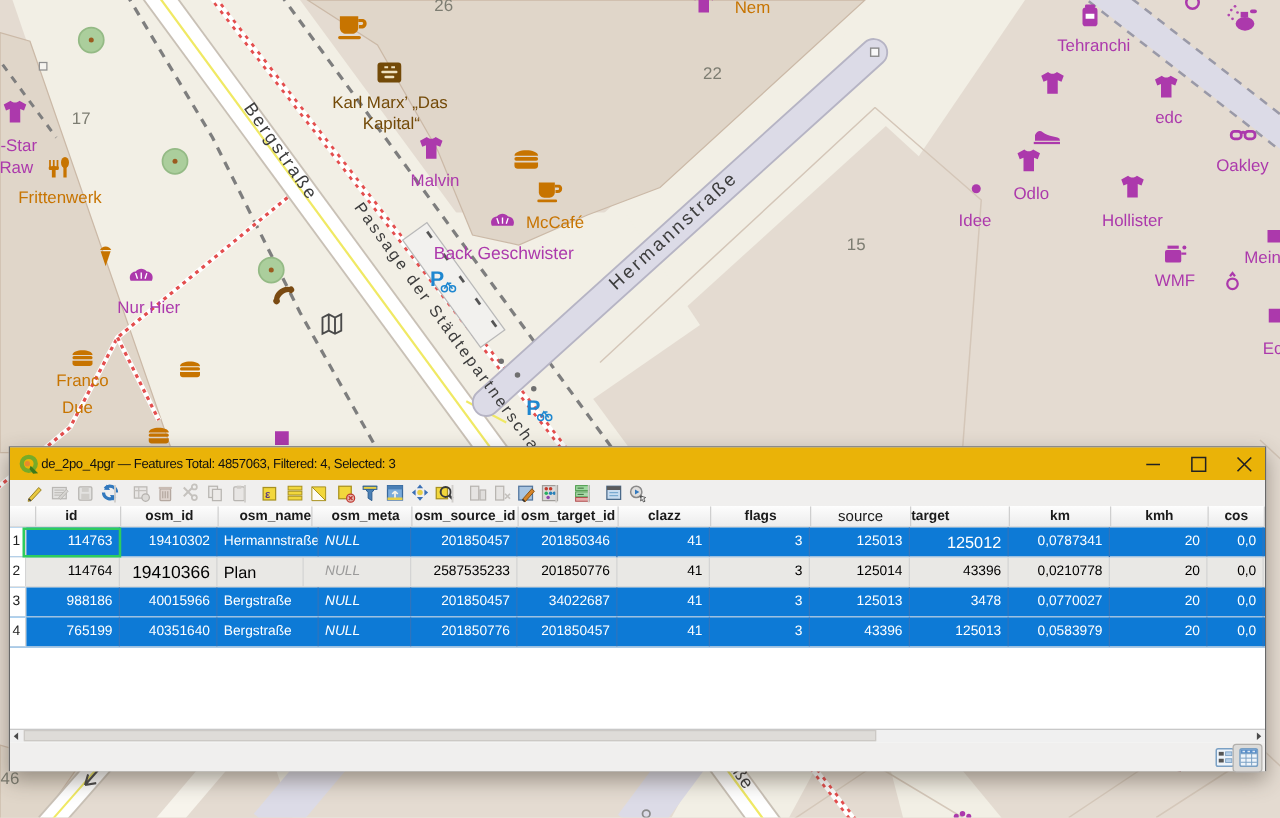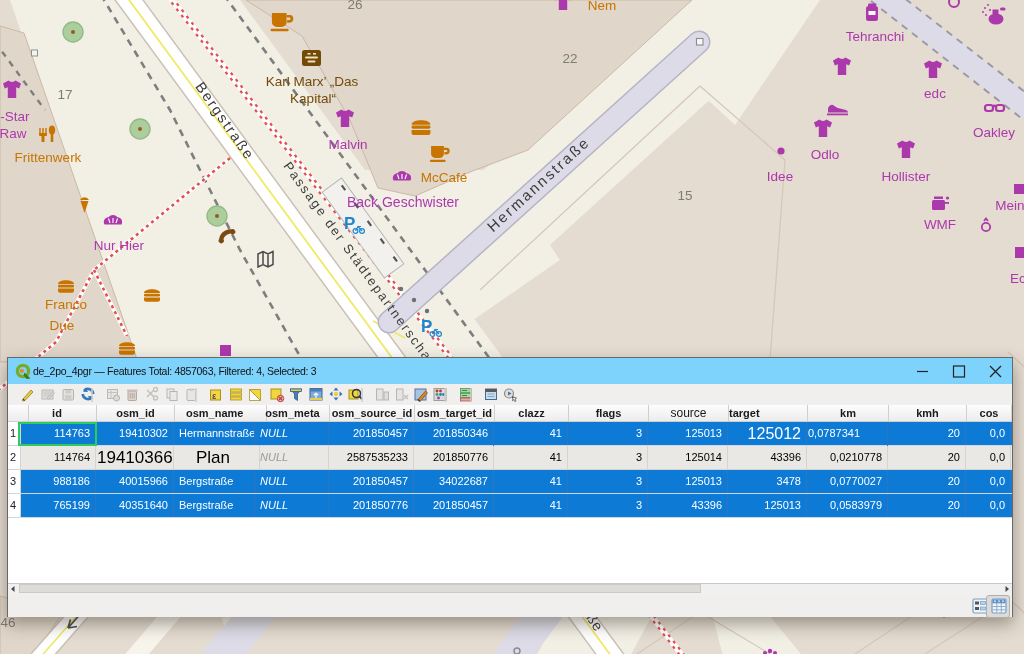--- a/index.html
+++ b/index.html
@@ -226,21 +226,21 @@
       </g>
 <circle cx="517" cy="651" r="3" fill="none" stroke="#8a8a8a" stroke-width="1.4"></circle>
 <path d="M929,613 L945,616" stroke="#8b2f2f" stroke-width="3"></path>
 <g fill="#ac39ac">
         <circle cx="770" cy="651" r="2.2"></circle>
         <circle cx="765" cy="653" r="2"></circle>
         <circle cx="775" cy="653" r="2"></circle>
       </g>
 </svg>
 <div id="win" style="position:absolute;left:7px;top:357px;width:1006px;height:260px;background:#fff;border:1px solid #686868;box-shadow:0 7px 16px rgba(60,50,40,.45);box-sizing:border-box;font-family:'Liberation Sans',sans-serif">
-<div style="position:absolute;left:0;top:0;right:0;height:26px;background:#7dd3fc">
+<div style="position:absolute;left:0;top:0;right:0;height:26px;background:#eab308">
 <svg width="17" height="17" style="position:absolute;left:7px;top:5px" viewBox="0 0 17 17">
 <circle cx="8" cy="8" r="5.6" fill="none" stroke="#77ab28" stroke-width="3.4"></circle>
 <path d="M9.5,9.5 L15.5,15.5 L11.5,16 L8.6,12.2 Z" fill="#3e7a1a"></path>
 <circle cx="6.9" cy="7.9" r="2.1" fill="#e68a2e"></circle>
         </svg>
 <div style="position:absolute;left:25px;top:7px;font-size:10.5px;letter-spacing:-0.3px;color:#111">de_2po_4pgr — Features Total: 4857063, Filtered: 4, Selected: 3</div>
 <svg width="100" height="26" style="position:absolute;right:3px;top:0">
 <path d="M8,13.5 h11" stroke="#222" stroke-width="1.2"></path>
 <rect x="44.5" y="8" width="11" height="11" fill="none" stroke="#222" stroke-width="1.2"></rect>
 <path d="M81,8 l11,11 M92,8 l-11,11" stroke="#222" stroke-width="1.3"></path>
@@ -383,21 +383,21 @@
 <path d="M84,4 V18" stroke="#d0cecb" stroke-width="1.5"></path>
 <path d="M188,4 V18" stroke="#d0cecb" stroke-width="1.5"></path>
 <path d="M354,4 V18" stroke="#d0cecb" stroke-width="1.5"></path>
 <path d="M437,4 V18" stroke="#d0cecb" stroke-width="1.5"></path>
 <path d="M463,4 V18" stroke="#d0cecb" stroke-width="1.5"></path>
 </svg>
 <div style="position:absolute;left:0;top:47px;right:0;height:179px;background:#fff;overflow:hidden">
 <div style="position:absolute;left:0;top:0;right:0;height:16px;background:linear-gradient(#fdfdfd,#ececec);border-bottom:1px solid #cfcfcf"></div>
 <div style="position:absolute;left:10px;top:0;width:79px;height:16px;border-right:1px solid #cfcfcf;font-size:11px;font-weight:bold;overflow:hidden;white-space:nowrap;box-sizing:border-box;color:#1a1a1a;text-align:center;line-height:16px">id</div>
 <div style="position:absolute;left:89px;top:0;width:78px;height:16px;border-right:1px solid #cfcfcf;font-size:11px;font-weight:bold;overflow:hidden;white-space:nowrap;box-sizing:border-box;color:#1a1a1a;text-align:center;line-height:16px">osm_id</div>
-<div style="position:absolute;left:178px;top:0;width:81px;height:16px;border-right:1px solid #cfcfcf;font-size:11px;font-weight:bold;overflow:hidden;white-space:nowrap;box-sizing:border-box;color:#1a1a1a;text-align:left;line-height:16px">osm_name</div>
+<div style="position:absolute;left:161px;top:0;width:81px;height:16px;border-right:1px solid #cfcfcf;font-size:11px;font-weight:bold;overflow:hidden;white-space:nowrap;box-sizing:border-box;color:#1a1a1a;text-align:right;line-height:16px">osm_name</div>
 <div style="position:absolute;left:248px;top:0;width:74px;height:16px;border-right:1px solid #cfcfcf;font-size:11px;font-weight:bold;overflow:hidden;white-space:nowrap;box-sizing:border-box;color:#1a1a1a;text-align:center;line-height:16px">osm_meta</div>
 <div style="position:absolute;left:322px;top:0;width:85px;height:16px;border-right:1px solid #cfcfcf;font-size:11px;font-weight:bold;overflow:hidden;white-space:nowrap;box-sizing:border-box;color:#1a1a1a;text-align:center;line-height:16px">osm_source_id</div>
 <div style="position:absolute;left:407px;top:0;width:80px;height:16px;border-right:1px solid #cfcfcf;font-size:11px;font-weight:bold;overflow:hidden;white-space:nowrap;box-sizing:border-box;color:#1a1a1a;text-align:center;line-height:16px">osm_target_id</div>
 <div style="position:absolute;left:487px;top:0;width:74px;height:16px;border-right:1px solid #cfcfcf;font-size:11px;font-weight:bold;overflow:hidden;white-space:nowrap;box-sizing:border-box;color:#1a1a1a;text-align:center;line-height:16px">clazz</div>
 <div style="position:absolute;left:561px;top:0;width:80px;height:16px;border-right:1px solid #cfcfcf;font-size:11px;font-weight:bold;overflow:hidden;white-space:nowrap;box-sizing:border-box;color:#1a1a1a;text-align:center;line-height:16px">flags</div>
 <div style="position:absolute;left:641px;top:0;width:80px;height:16px;border-right:1px solid #cfcfcf;font-size:12px;font-weight:normal;overflow:hidden;white-space:nowrap;box-sizing:border-box;color:#1a1a1a;text-align:center;line-height:16px">source</div>
 <div style="position:absolute;left:721px;top:0;width:79px;height:16px;border-right:1px solid #cfcfcf;font-size:11px;font-weight:bold;overflow:hidden;white-space:nowrap;box-sizing:border-box;color:#1a1a1a;text-align:left;line-height:16px">target</div>
 <div style="position:absolute;left:800px;top:0;width:81px;height:16px;border-right:1px solid #cfcfcf;font-size:11px;font-weight:bold;overflow:hidden;white-space:nowrap;box-sizing:border-box;color:#1a1a1a;text-align:center;line-height:16px">km</div>
 <div style="position:absolute;left:881px;top:0;width:78px;height:16px;border-right:1px solid #cfcfcf;font-size:11px;font-weight:bold;overflow:hidden;white-space:nowrap;box-sizing:border-box;color:#1a1a1a;text-align:center;line-height:16px">kmh</div>
 <div style="position:absolute;left:959px;top:0;width:45px;height:16px;border-right:1px solid #cfcfcf;font-size:11px;font-weight:bold;overflow:hidden;white-space:nowrap;box-sizing:border-box;color:#1a1a1a;text-align:center;line-height:16px">cos</div>
@@ -406,29 +406,29 @@
 <div style="position:absolute;left:0;top:17px;width:10px;height:23px;background:#fff;border-right:1px solid #d4d4d4;font-size:11px;color:#222;text-align:left;line-height:23px;padding-left:2px">1</div>
 <div style="position:absolute;left:10px;top:17px;width:78px;height:23px;border-right:1px solid #2f74bd;font-size:11px;overflow:hidden;white-space:nowrap;color:#fff;line-height:23px;box-sizing:border-box;text-align:right;padding-right:5px;">114763</div>
 <div style="position:absolute;left:89px;top:17px;width:77px;height:23px;border-right:1px solid #2f74bd;font-size:11px;overflow:hidden;white-space:nowrap;color:#fff;line-height:23px;box-sizing:border-box;text-align:right;padding-right:5px;">19410302</div>
 <div style="position:absolute;left:167px;top:17px;width:80px;height:23px;border-right:1px solid #2f74bd;font-size:11px;overflow:hidden;white-space:nowrap;color:#fff;line-height:23px;box-sizing:border-box;text-align:left;padding-left:4px;">Hermannstraße</div>
 <div style="position:absolute;left:248px;top:17px;width:73px;height:23px;border-right:1px solid #2f74bd;font-size:11px;overflow:hidden;white-space:nowrap;color:#fff;line-height:23px;box-sizing:border-box;text-align:left;padding-left:4px;font-style:italic;">NULL</div>
 <div style="position:absolute;left:322px;top:17px;width:84px;height:23px;border-right:1px solid #2f74bd;font-size:11px;overflow:hidden;white-space:nowrap;color:#fff;line-height:23px;box-sizing:border-box;text-align:right;padding-right:5px;">201850457</div>
 <div style="position:absolute;left:407px;top:17px;width:79px;height:39px;border-right:1px solid #2f74bd;font-size:11px;overflow:hidden;white-space:nowrap;color:#fff;line-height:23px;box-sizing:border-box;text-align:right;padding-right:5px;">201850346</div>
 <div style="position:absolute;left:487px;top:17px;width:73px;height:23px;border-right:1px solid #2f74bd;font-size:11px;overflow:hidden;white-space:nowrap;color:#fff;line-height:23px;box-sizing:border-box;text-align:right;padding-right:5px;">41</div>
 <div style="position:absolute;left:561px;top:17px;width:79px;height:23px;border-right:1px solid #2f74bd;font-size:11px;overflow:hidden;white-space:nowrap;color:#fff;line-height:23px;box-sizing:border-box;text-align:right;padding-right:5px;">3</div>
 <div style="position:absolute;left:641px;top:17px;width:79px;height:23px;border-right:1px solid #2f74bd;font-size:11px;overflow:hidden;white-space:nowrap;color:#fff;line-height:23px;box-sizing:border-box;text-align:right;padding-right:5px;">125013</div>
-<div style="position:absolute;left:721px;top:17px;width:78px;height:23px;border-right:1px solid #2f74bd;font-size:16px;overflow:hidden;white-space:nowrap;color:#fff;line-height:23px;box-sizing:border-box;text-align:right;padding-right:5px;">125012</div>
-<div style="position:absolute;left:800px;top:17px;width:80px;height:24px;border-right:1px solid #2f74bd;font-size:11px;overflow:hidden;white-space:nowrap;color:#fff;line-height:23px;box-sizing:border-box;padding-right:5px;">0,0787341</div>
+<div style="position:absolute;left:721px;top:17px;width:78px;height:23px;border-right:1px solid #2f74bd;font-size:13px;overflow:hidden;white-space:nowrap;color:#fff;line-height:23px;box-sizing:border-box;text-align:right;padding-right:5px;">125012</div>
+<div style="position:absolute;left:800px;top:17px;width:80px;height:24px;border-right:1px solid #2f74bd;font-size:11px;overflow:hidden;white-space:nowrap;color:#fff;line-height:23px;box-sizing:border-box;text-align:right;padding-right:5px;">0,0787341</div>
 <div style="position:absolute;left:881px;top:17px;width:77px;height:23px;border-right:1px solid #2f74bd;font-size:11px;overflow:hidden;white-space:nowrap;color:#fff;line-height:23px;box-sizing:border-box;text-align:right;padding-right:5px;">20</div>
 <div style="position:absolute;left:959px;top:17px;width:44px;height:23px;border-right:1px solid #2f74bd;font-size:11px;overflow:hidden;white-space:nowrap;color:#fff;line-height:23px;box-sizing:border-box;text-align:right;padding-right:5px;">0,0</div>
 <div style="position:absolute;left:0;top:41px;right:0;height:23px;border-bottom:1px solid #d4d4d4;background:#e9e8e5"></div>
 <div style="position:absolute;left:0;top:41px;width:10px;height:23px;background:#fff;border-right:1px solid #d4d4d4;font-size:11px;color:#222;text-align:left;line-height:23px;padding-left:2px">2</div>
 <div style="position:absolute;left:10px;top:41px;width:78px;height:23px;border-right:1px solid #d4d4d4;font-size:11px;overflow:hidden;white-space:nowrap;color:#000;line-height:23px;box-sizing:border-box;text-align:right;padding-right:5px;">114764</div>
-<div style="position:absolute;left:89px;top:41px;width:77px;height:23px;border-right:1px solid #d4d4d4;font-size:17px;overflow:hidden;white-space:nowrap;color:#000;line-height:23px;box-sizing:border-box;text-align:right;padding-right:5px;">19410366</div>
-<div style="position:absolute;left:184px;top:41px;width:68px;height:23px;border-right:1px solid #d4d4d4;font-size:17px;overflow:hidden;white-space:nowrap;color:#000;line-height:23px;box-sizing:border-box;text-align:left;padding-left:4px;">Plan</div>
+<div style="position:absolute;left:89px;top:41px;width:77px;height:23px;border-right:1px solid #d4d4d4;font-size:14px;overflow:hidden;white-space:nowrap;color:#000;line-height:23px;box-sizing:border-box;text-align:right;padding-right:5px;">19410366</div>
+<div style="position:absolute;left:167px;top:41px;width:68px;height:23px;border-right:1px solid #d4d4d4;font-size:13px;overflow:hidden;white-space:nowrap;color:#000;line-height:23px;box-sizing:border-box;text-align:left;padding-left:4px;">Plan</div>
 <div style="position:absolute;left:248px;top:41px;width:73px;height:23px;border-right:1px solid #d4d4d4;font-size:11px;overflow:hidden;white-space:nowrap;color:#000;line-height:23px;box-sizing:border-box;text-align:left;padding-left:4px;font-style:italic;color:#9a9a9a;">NULL</div>
 <div style="position:absolute;left:322px;top:41px;width:84px;height:23px;border-right:1px solid #d4d4d4;font-size:11px;overflow:hidden;white-space:nowrap;color:#000;line-height:23px;box-sizing:border-box;text-align:right;padding-right:5px;">2587535233</div>
 <div style="position:absolute;left:407px;top:41px;width:79px;height:23px;border-right:1px solid #d4d4d4;font-size:11px;overflow:hidden;white-space:nowrap;color:#000;line-height:23px;box-sizing:border-box;text-align:right;padding-right:5px;">201850776</div>
 <div style="position:absolute;left:487px;top:41px;width:73px;height:23px;border-right:1px solid #d4d4d4;font-size:11px;overflow:hidden;white-space:nowrap;color:#000;line-height:23px;box-sizing:border-box;text-align:right;padding-right:5px;">41</div>
 <div style="position:absolute;left:561px;top:41px;width:79px;height:23px;border-right:1px solid #d4d4d4;font-size:11px;overflow:hidden;white-space:nowrap;color:#000;line-height:23px;box-sizing:border-box;text-align:right;padding-right:5px;">3</div>
 <div style="position:absolute;left:641px;top:41px;width:79px;height:35px;border-right:1px solid #d4d4d4;font-size:11px;overflow:hidden;white-space:nowrap;color:#000;line-height:23px;box-sizing:border-box;text-align:right;padding-right:5px;">125014</div>
 <div style="position:absolute;left:721px;top:41px;width:78px;height:23px;border-right:1px solid #d4d4d4;font-size:11px;overflow:hidden;white-space:nowrap;color:#000;line-height:23px;box-sizing:border-box;text-align:right;padding-right:5px;">43396</div>
 <div style="position:absolute;left:800px;top:41px;width:80px;height:23px;border-right:1px solid #d4d4d4;font-size:11px;overflow:hidden;white-space:nowrap;color:#000;line-height:23px;box-sizing:border-box;text-align:right;padding-right:5px;">0,0210778</div>
 <div style="position:absolute;left:881px;top:41px;width:77px;height:23px;border-right:1px solid #d4d4d4;font-size:11px;overflow:hidden;white-space:nowrap;color:#000;line-height:23px;box-sizing:border-box;text-align:right;padding-right:5px;">20</div>
 <div style="position:absolute;left:959px;top:41px;width:44px;height:23px;border-right:1px solid #d4d4d4;font-size:11px;overflow:hidden;white-space:nowrap;color:#000;line-height:23px;box-sizing:border-box;text-align:right;padding-right:5px;">0,0</div>

